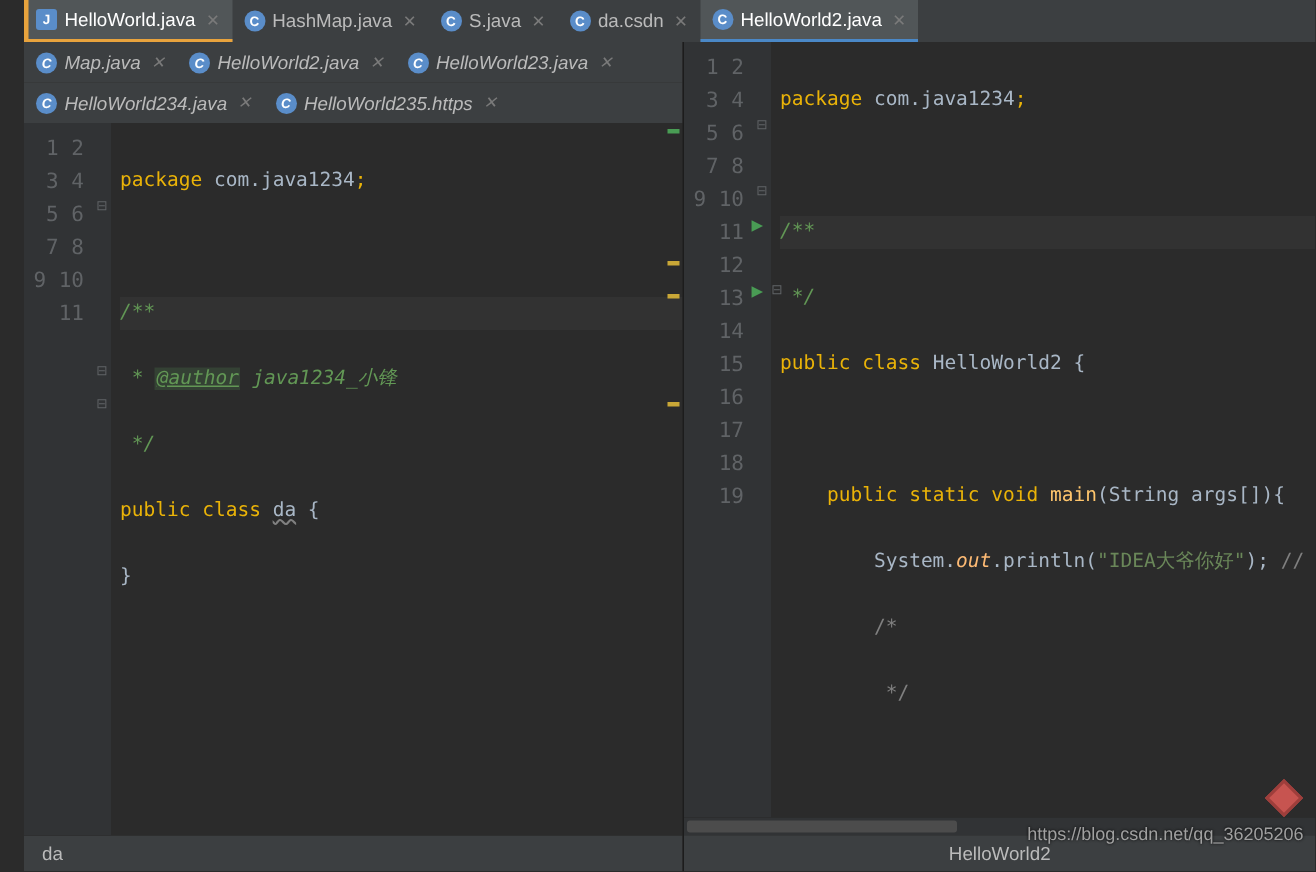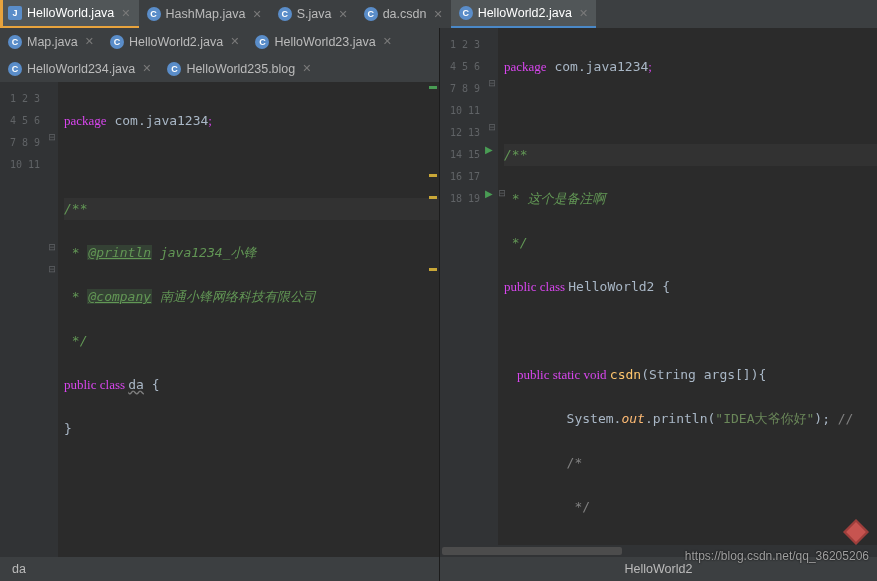--- a/index.html
+++ b/index.html
@@ -1,43 +1,43 @@
 <!DOCTYPE html>
 <html><head>
 <meta charset="utf-8">
 <style>
 * { margin: 0; padding: 0; box-sizing: border-box; }
 body { background: #2b2b2b; font-family: "Microsoft YaHei", "Segoe UI", sans-serif; font-size: 13px; overflow: hidden; width: 877px; height: 581px; }
-.ide { display: flex; flex-direction: column; width: 877px; height: 581px; }
+.ide { display: flex; flex-direction: column; width: 877px; height: 581px; padding-left: 16px; }
 .tab-row { display: flex; background: #3c3f41; height: 28px; align-items: center; flex-wrap: nowrap; overflow: hidden; }
 .tab { display: flex; align-items: center; padding: 0 8px; height: 28px; color: #bbbbbb; cursor: pointer; gap: 5px; white-space: nowrap; }
 .tab.active { background: #515658; color: #fff; border-bottom: 2px solid #4a88c7; }
 .tab.other-active { background: #515658; color: #fff; border-bottom: 2px solid #e8a33d; position: relative; }
 .tab.other-active::before { content:""; position:absolute; left:0; top:0; width:3px; height:100%; background:#e8a33d; }
 .tab .fname { font-size: 12.5px; }
 .close-x { font-size: 11px; color: #7a7a7a; margin-left: 2px; }
 .icon-j { display: inline-flex; width: 14px; height: 14px; background: #5a8dc9; border-radius: 2px; color: #fff; font-size: 9px; font-weight: bold; align-items: center; justify-content: center; }
 .icon-j::before { content: "J"; }
 .icon-c { display: inline-flex; width: 14px; height: 14px; border-radius: 50%; background: #5a8dc9; color: #fff; font-size: 9px; font-weight: bold; align-items: center; justify-content: center; }
 .icon-c::before { content: "C"; }
 .split { display: flex; flex: 1; overflow: hidden; }
 .pane { display: flex; flex-direction: column; overflow: hidden; }
 .pane.left { width: 440px; border-right: 1px solid #1c1c1c; }
 .pane.right { flex: 1; }
-.sub-tab-row { display: flex; background: #3c3f41; height: 27px; }
+.sub-tab-row { display: flex; background: #3c3f41; height: 27px; font-style: italic; }
 .sub-tab-row .tab { height: 27px; }
 .editor { display: flex; flex: 1; background: #2b2b2b; overflow: hidden; position: relative; }
-.gutter { width: 46px; background: #313335; color: #606366; font-family: Consolas, monospace; font-size: 10px; text-align: right; padding: 6px 6px 0 0; line-height: 22px; user-select: none; }
+.gutter { width: 46px; background: #313335; color: #606366; font-family: Consolas, monospace; font-size: 14px; text-align: right; padding: 6px 6px 0 0; line-height: 22px; user-select: none; }
 .fold-col { width: 12px; background: #313335; position: relative; }
 .fold-mark { position: absolute; left: 0; color: #606366; font-size: 9px; width: 12px; text-align: center; }
 .run-mark { position: absolute; left: -1px; color: #499c54; font-size: 10px; }
 .code { flex: 1; font-family: Consolas, monospace; font-size: 13px; color: #a9b7c6; padding: 6px 0 0 6px; line-height: 22px; white-space: pre; position: relative; }
 .code .line { height: 22px; position: relative; }
 .line.hl { background: #323232; }
-.kw { color: #d946ef; font-family: Liberation Serif, serif; }
+.kw { color: #eab308; }
 .str { color: #6a8759; }
 .cmt { color: #808080; }
 .doc { color: #629755; font-style: italic; }
 .tag { color: #629755; font-style: italic; text-decoration: underline; background: #344134; padding: 0 1px; }
 .field { color: #fdba74; font-style: italic; }
 .warn { text-decoration: underline wavy #808080; }
 .err-stripe { position: absolute; right: 2px; top: 0; width: 10px; height: 100%; }
 .stripe-mark { position: absolute; right: 0; width: 8px; height: 3px; }
 .stripe-y { background: #c9a737; }
 .stripe-g { background: #499c54; }
@@ -101,21 +101,21 @@
           </div>
         </div>
       <div class="sub-tab-row" id="left-sub2">
           <div class="tab">
             <span class="icon-c"></span>
             <span class="fname">HelloWorld234.java</span>
             <span class="close-x">✕</span>
           </div>
           <div class="tab">
             <span class="icon-c"></span>
-            <span class="fname">HelloWorld235.blog</span>
+            <span class="fname">HelloWorld235.https</span>
             <span class="close-x">✕</span>
           </div>
         </div>
       <div class="editor">
         <div class="gutter" id="left-gutter">1
 2
 3
 4
 5
 6
@@ -127,22 +127,21 @@
 </div>
         <div class="fold-col">
           <span class="fold-mark" style="top:50px">⊟</span>
           <span class="fold-mark" style="top:160px">⊟</span>
           <span class="fold-mark" style="top:182px">⊟</span>
         </div>
         <div class="code">
 <div class="line"><span class="kw">package</span><span> com.java1234</span><span class="kw">;</span></div>
 <div class="line"></div>
 <div class="line hl"><span class="doc">/**</span></div>
-<div class="line"><span class="doc"> * </span><span class="tag">@println</span><span class="doc"> java1234_小锋</span></div>
-<div class="line"><span class="doc"> * </span><span class="tag">@company</span><span class="doc"> 南通小锋网络科技有限公司</span></div>
+<div class="line"><span class="doc"> * </span><span class="tag">@author</span><span class="doc"> java1234_小锋</span></div>
 <div class="line"><span class="doc"> */</span></div>
 <div class="line"><span class="kw">public</span><span class="kw"> class </span><span class="warn">da</span><span> {</span></div>
 <div class="line"><span>}</span></div>
         </div>
         <div class="err-stripe">
           <div class="stripe-mark stripe-g" style="top:4px"></div>
           <div class="stripe-mark stripe-y" style="top:92px"></div>
           <div class="stripe-mark stripe-y" style="top:114px"></div>
           <div class="stripe-mark stripe-y" style="top:186px"></div>
         </div>
@@ -178,25 +177,24 @@
           <span class="fold-mark" style="top:50px">⊟</span>
           <span class="fold-mark" style="top:94px">⊟</span>
           <span class="run-mark" style="top:116px">▶</span>
           <span class="run-mark" style="top:160px">▶</span>
           <span class="fold-mark" style="top:160px;left:10px">⊟</span>
         </div>
         <div class="code">
 <div class="line"><span class="kw">package</span><span> com.java1234</span><span class="kw">;</span></div>
 <div class="line"></div>
 <div class="line hl"><span class="doc">/**</span></div>
-<div class="line"><span class="doc"> * 这个是备注啊</span></div>
 <div class="line"><span class="doc"> */</span></div>
 <div class="line"><span class="kw">public</span><span class="kw"> class </span><span>HelloWorld2 {</span></div>
 <div class="line"></div>
-<div class="line"><span class="kw">    public</span><span class="kw"> static</span><span class="kw"> void </span><span style="color:#ffc66d">csdn</span><span>(String args[]){</span></div>
+<div class="line"><span class="kw">    public</span><span class="kw"> static</span><span class="kw"> void </span><span style="color:#ffc66d">main</span><span>(String args[]){</span></div>
 <div class="line"><span>        System.</span><span class="field">out</span><span>.println(</span><span class="str">"IDEA大爷你好"</span><span>); </span><span class="cmt">//</span></div>
 <div class="line"><span class="cmt">        /*</span></div>
 <div class="line"><span class="cmt">         */</span></div>
 
 
 
 
 
 
 

